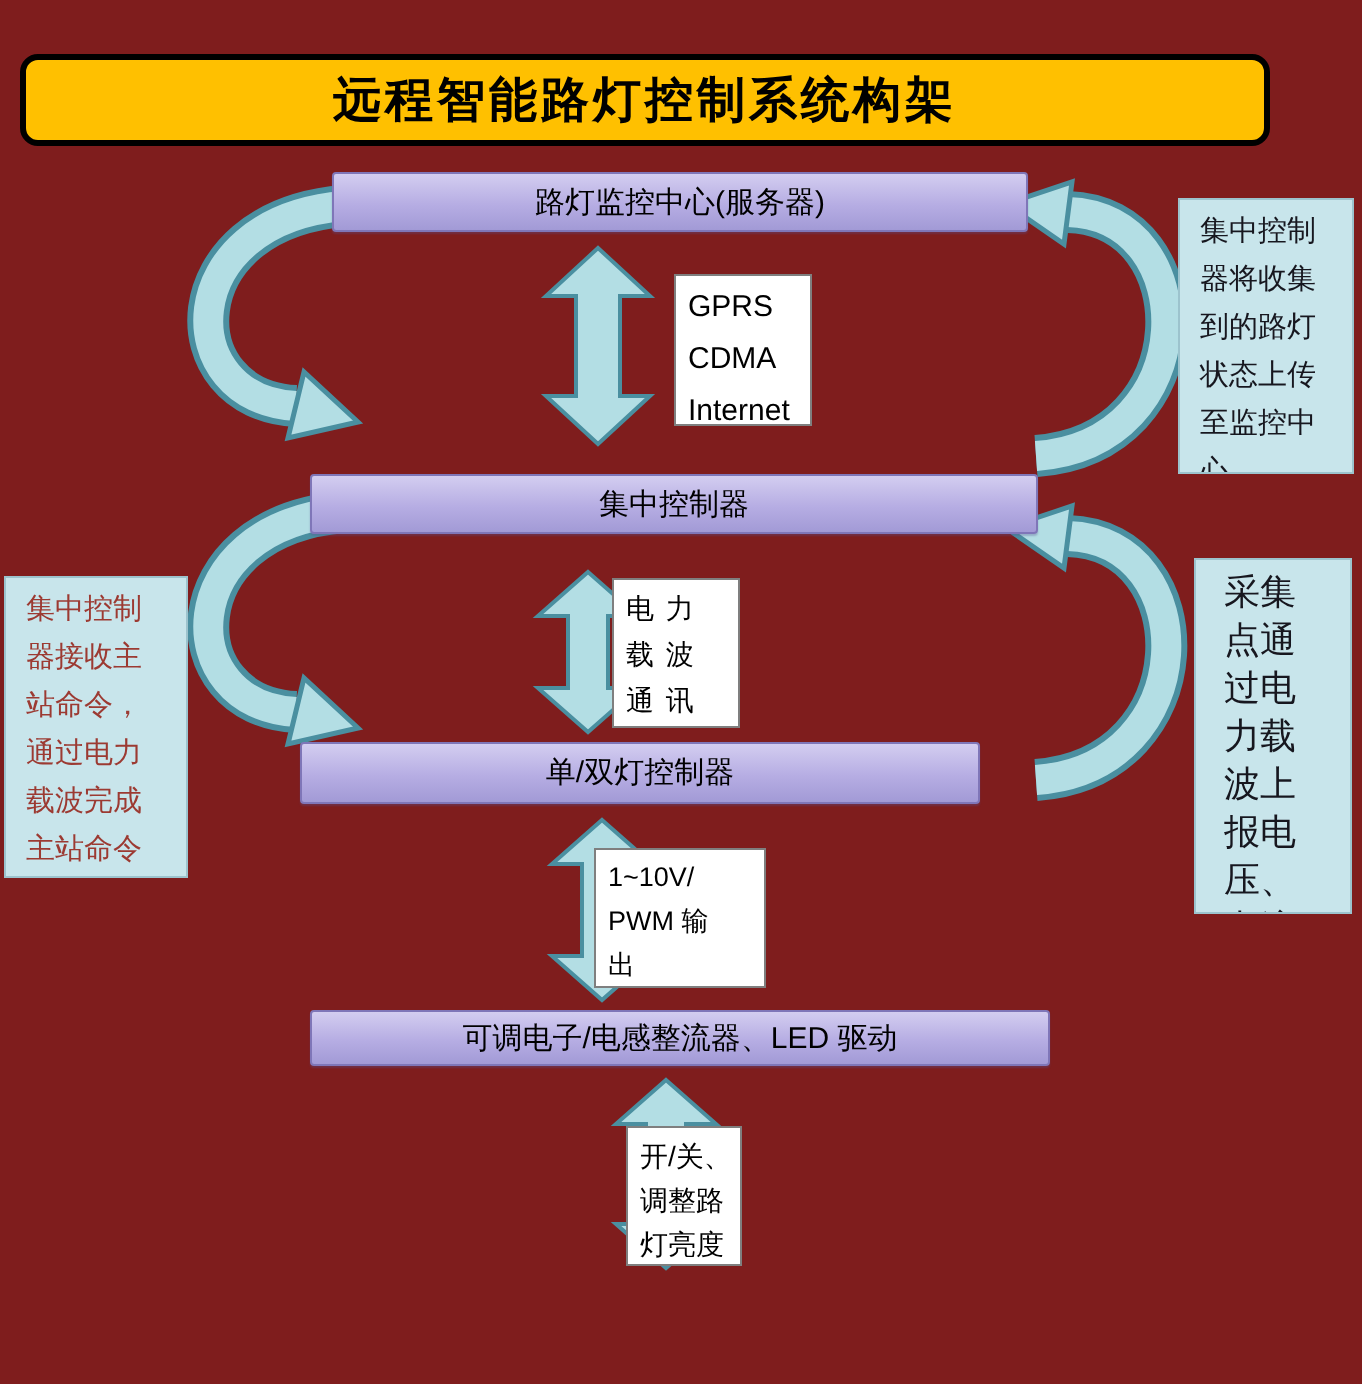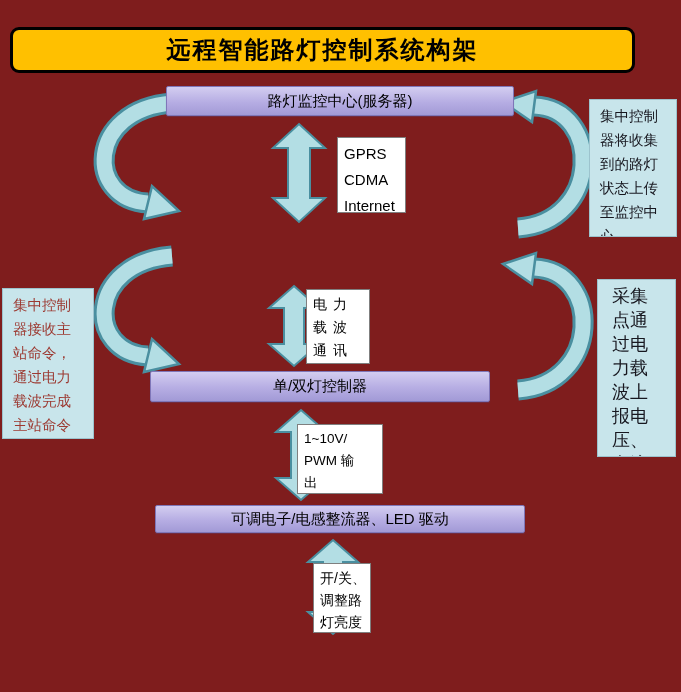--- a/index.html
+++ b/index.html
@@ -74,20 +74,21 @@
     <polygon points="294,286 319,308 304,308 304,344 319,344 294,366 269,344 284,344 284,308 269,308" fill="#B3DEE4" stroke="#4A8FA0" stroke-width="2"></polygon>
 
     <polygon points="301,410 326,432 311,432 311,478 326,478 301,500 276,478 291,478 291,432 276,432" fill="#B3DEE4" stroke="#4A8FA0" stroke-width="2"></polygon>
 
     <polygon points="333,540 358,562 343,562 343,612 358,612 333,634 308,612 323,612 323,562 308,562" fill="#B3DEE4" stroke="#4A8FA0" stroke-width="2"></polygon>
   </svg>
 
   <div class="title-banner">远程智能路灯控制系统构架</div>
 
   <div class="flow-box" style="left:166px;top:86px;width:348px;height:30px;">路灯监控中心(服务器)</div>
+  <div class="flow-box" style="left:155px;top:237px;width:364px;height:30px;">集中控制器</div>
   <div class="flow-box" style="left:150px;top:371px;width:340px;height:31px;">单/双灯控制器</div>
   <div class="flow-box" style="left:155px;top:505px;width:370px;height:28px;">可调电子/电感整流器、LED 驱动</div>
 
   <div class="arrow-label lbl-uplink">
     <span>GPRS</span>
     <span>CDMA</span>
     <span>Internet</span>
   </div>
   <div class="arrow-label lbl-plc">
     <span>电  力</span>

